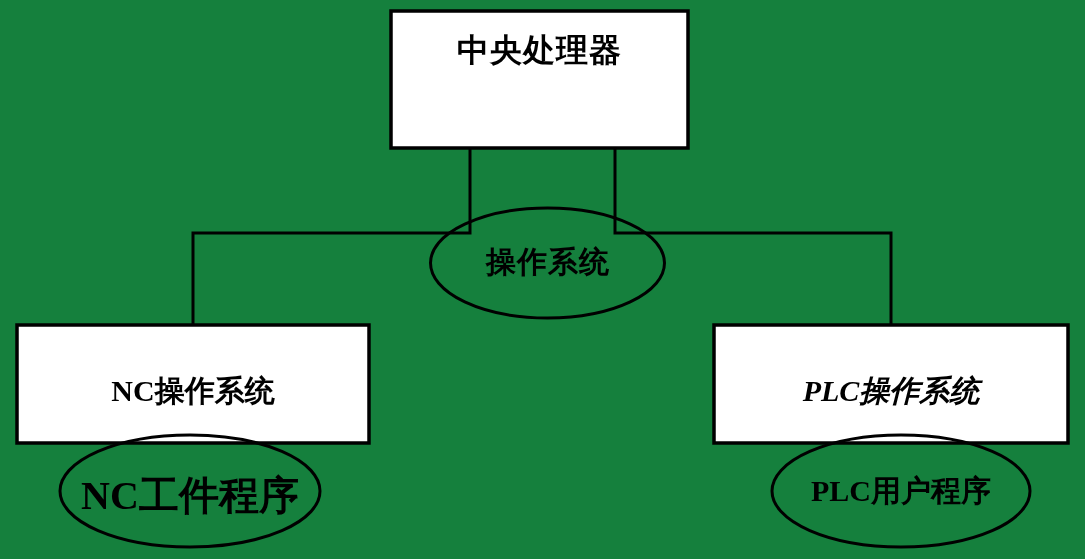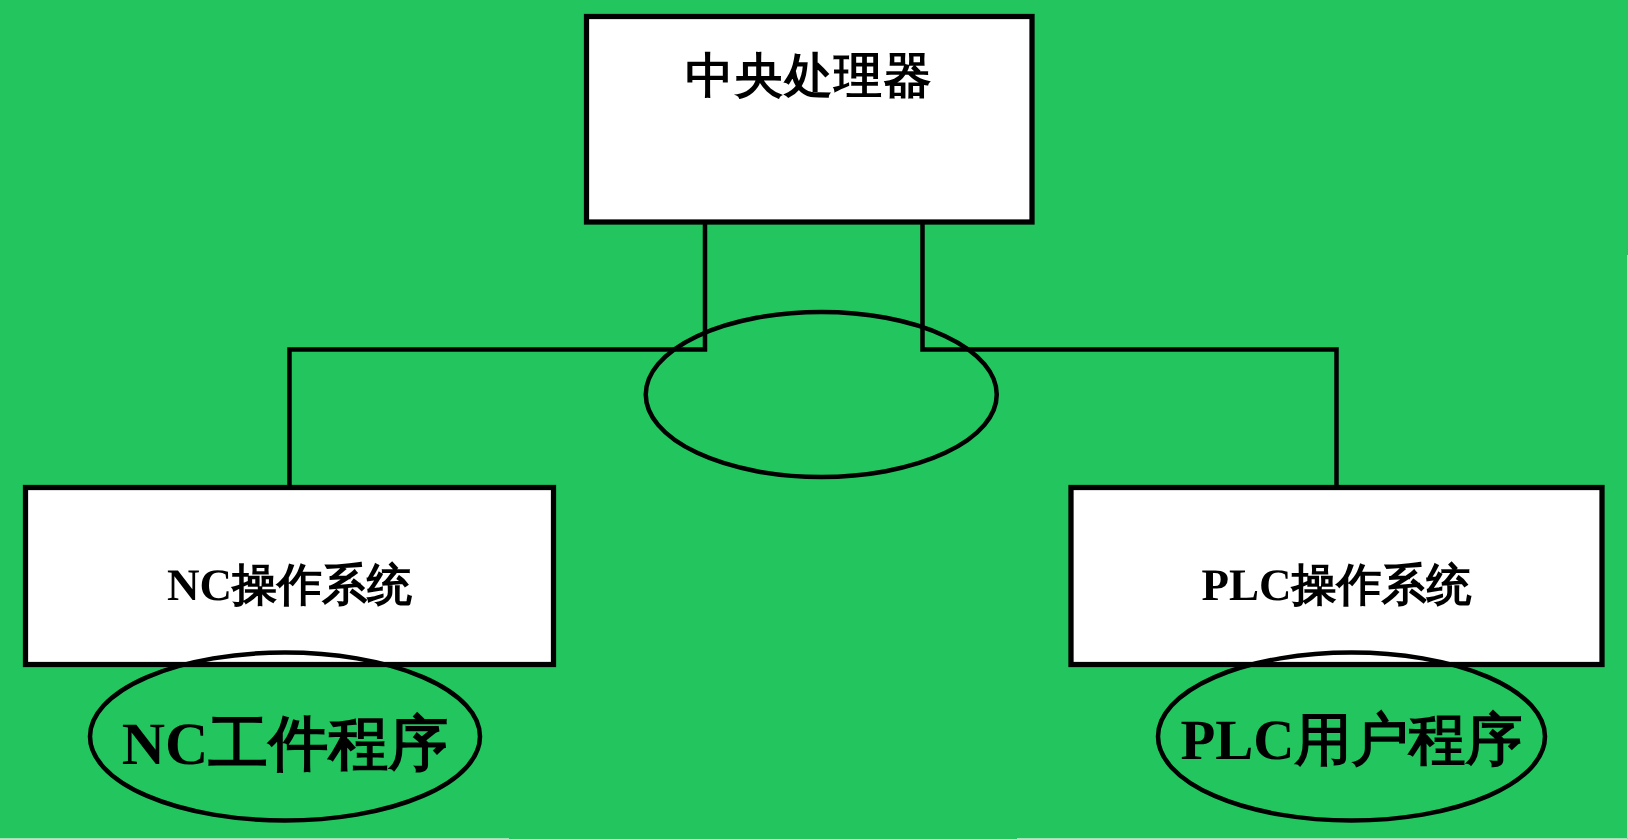--- a/index.html
+++ b/index.html
@@ -4,21 +4,21 @@
 <style>
   html, body {
     margin: 0;
     padding: 0;
     background: #ffffff;
   }
   #canvas {
     position: relative;
     width: 1085px;
     height: 559px;
-    background: #22c55e;
+    background: #15803d;
     overflow: hidden;
     font-family: "Liberation Serif", "DejaVu Serif", serif;
   }
   #diagram-svg {
     position: absolute;
     left: 0;
     top: 0;
     width: 1085px;
     height: 559px;
   }
@@ -59,33 +59,34 @@
     width: 352px;
     font-size: 30px;
     font-weight: 600;
   }
   .plc-os-label {
     left: 714px;
     top: 374px;
     width: 354px;
     font-size: 30px;
     font-weight: 600;
+    font-style: italic;
   }
   .nc-prog-label {
     left: 60px;
     top: 474px;
     width: 260px;
     font-size: 40px;
     font-weight: 600;
   }
   .plc-prog-label {
     left: 772px;
     top: 474px;
     width: 258px;
-    font-size: 38px;
+    font-size: 30px;
     font-weight: 600;
   }
 </style>
 </head>
 <body>
 
 <div id="canvas">
 
   <svg id="diagram-svg" viewBox="0 0 1085 559" xmlns="http://www.w3.org/2000/svg">
 
@@ -105,20 +106,21 @@
     <ellipse cx="547.5" cy="263" rx="117" ry="55" fill="#ffffff" fill-opacity="0" stroke="#000000" stroke-width="3"></ellipse>
 
     <ellipse cx="190" cy="491" rx="130" ry="56" fill="#ffffff" fill-opacity="0" stroke="#000000" stroke-width="3"></ellipse>
 
     <ellipse cx="901" cy="491" rx="129" ry="56" fill="#ffffff" fill-opacity="0" stroke="#000000" stroke-width="3"></ellipse>
   </svg>
 
   <div class="node-label cpu-title">中央处理器</div>
 
 
+  <div class="node-label os-label">操作系统</div>
 
   <div class="node-label nc-os-label">NC操作系统</div>
 
   <div class="node-label plc-os-label">PLC操作系统</div>
 
   <div class="node-label nc-prog-label">NC工件程序</div>
 
   <div class="node-label plc-prog-label">PLC用户程序</div>
 
 </div>

